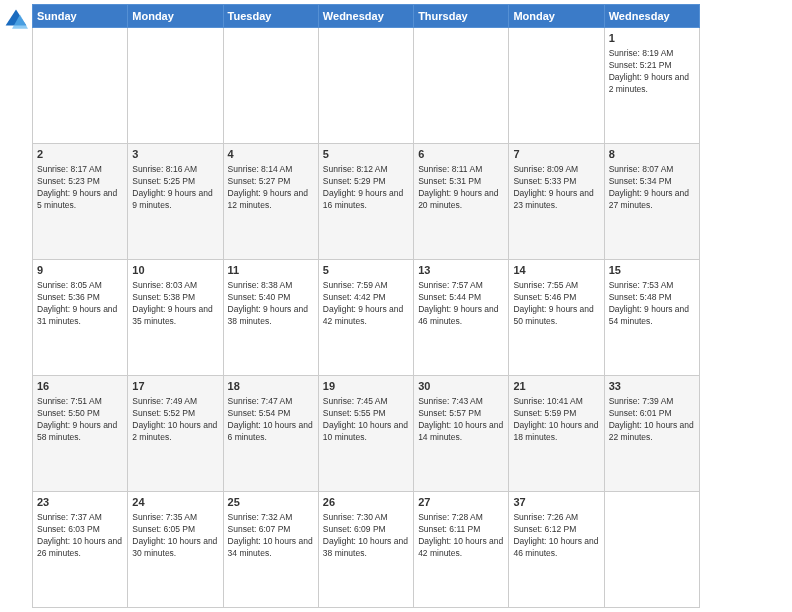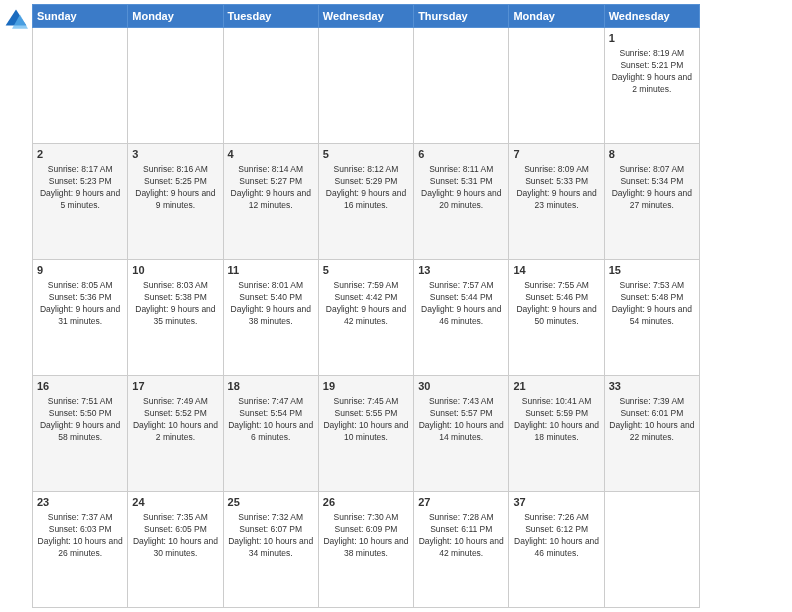--- a/index.html
+++ b/index.html
@@ -85,21 +85,20 @@
     .day-num {
       font-size: 11px;
       font-weight: bold;
       display: block;
       margin-bottom: 2px;
     }
     .day-info {
       font-size: 8.5px;
       color: #333;
       line-height: 1.4;
-      text-align: center;
     }
     .alt-row td {
       background-color: #f5f5f5;
     }
     .normal-row td {
       background-color: #ffffff;
     }
   </style>
 </head>
 <body>
@@ -201,21 +200,21 @@
 Daylight: 9 hours and 31 minutes.</div>
           </td>
           <td>
             <span class="day-num">10</span>
             <div class="day-info">Sunrise: 8:03 AM
 Sunset: 5:38 PM
 Daylight: 9 hours and 35 minutes.</div>
           </td>
           <td>
             <span class="day-num">11</span>
-            <div class="day-info">Sunrise: 8:01 AM
+            <div class="day-info">Sunrise: 8:38 AM
 Sunset: 5:40 PM
 Daylight: 9 hours and 38 minutes.</div>
           </td>
           <td>
             <span class="day-num">5</span>
             <div class="day-info">Sunrise: 7:59 AM
 Sunset: 4:42 PM
 Daylight: 9 hours and 42 minutes.</div>
           </td>
           <td>

